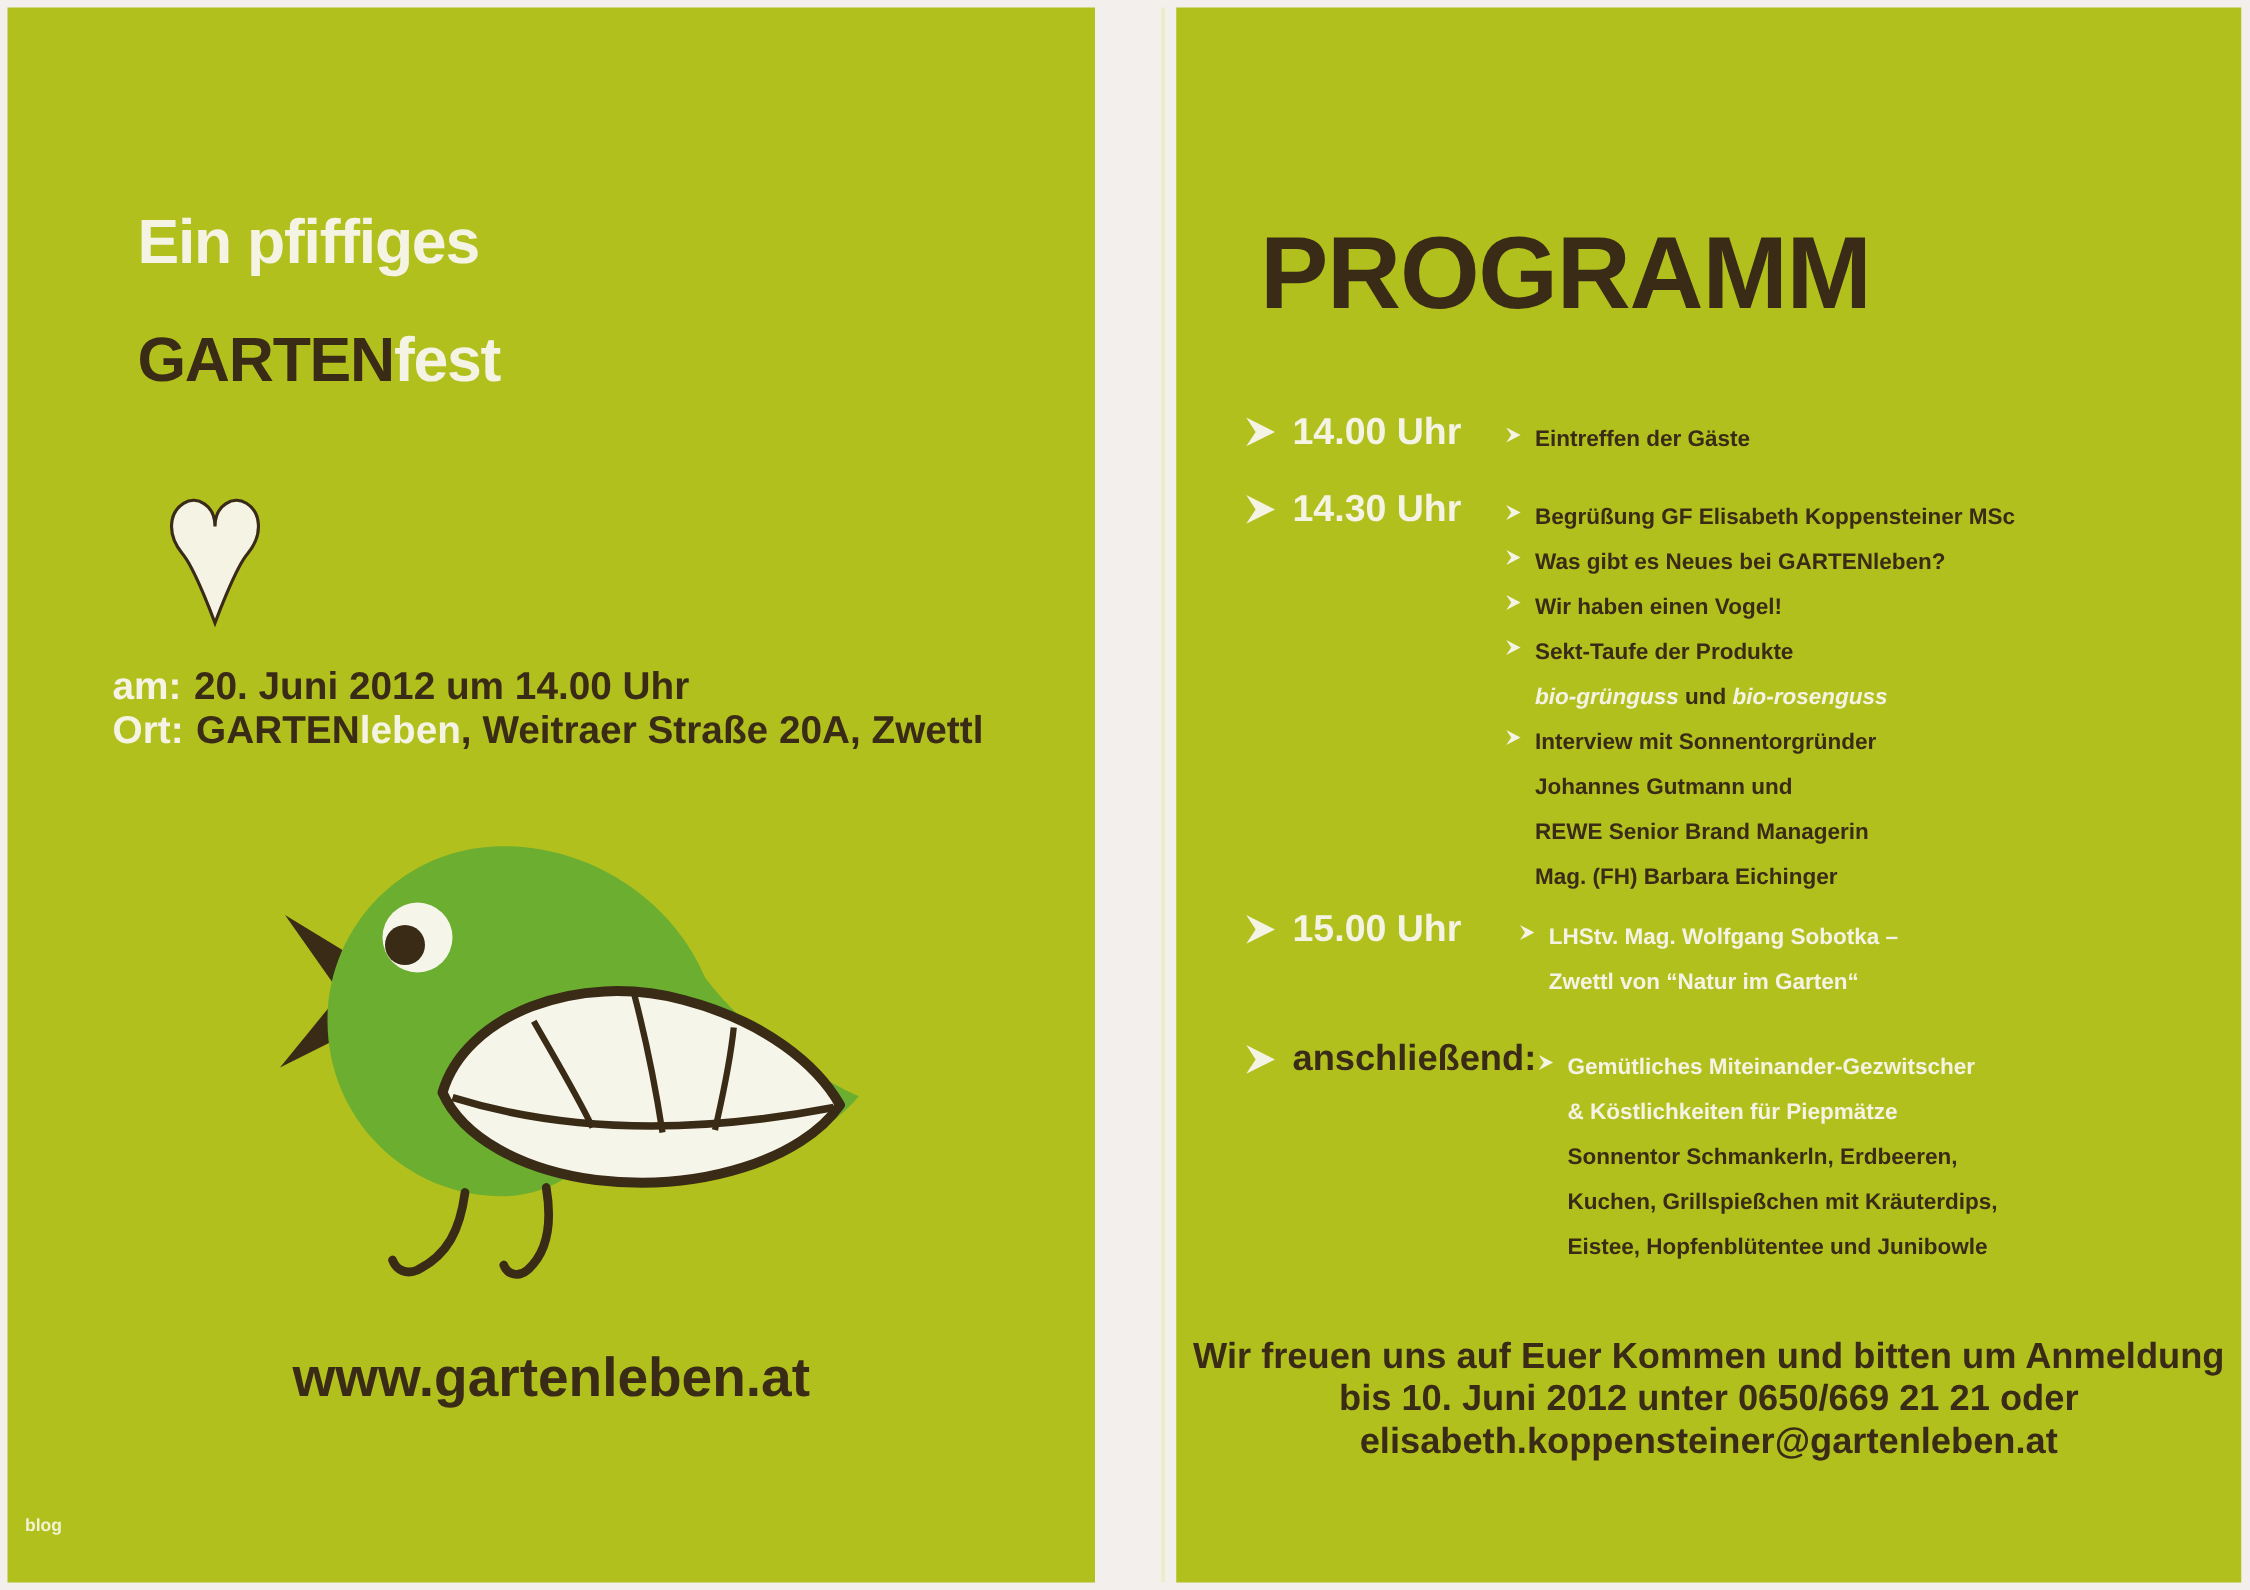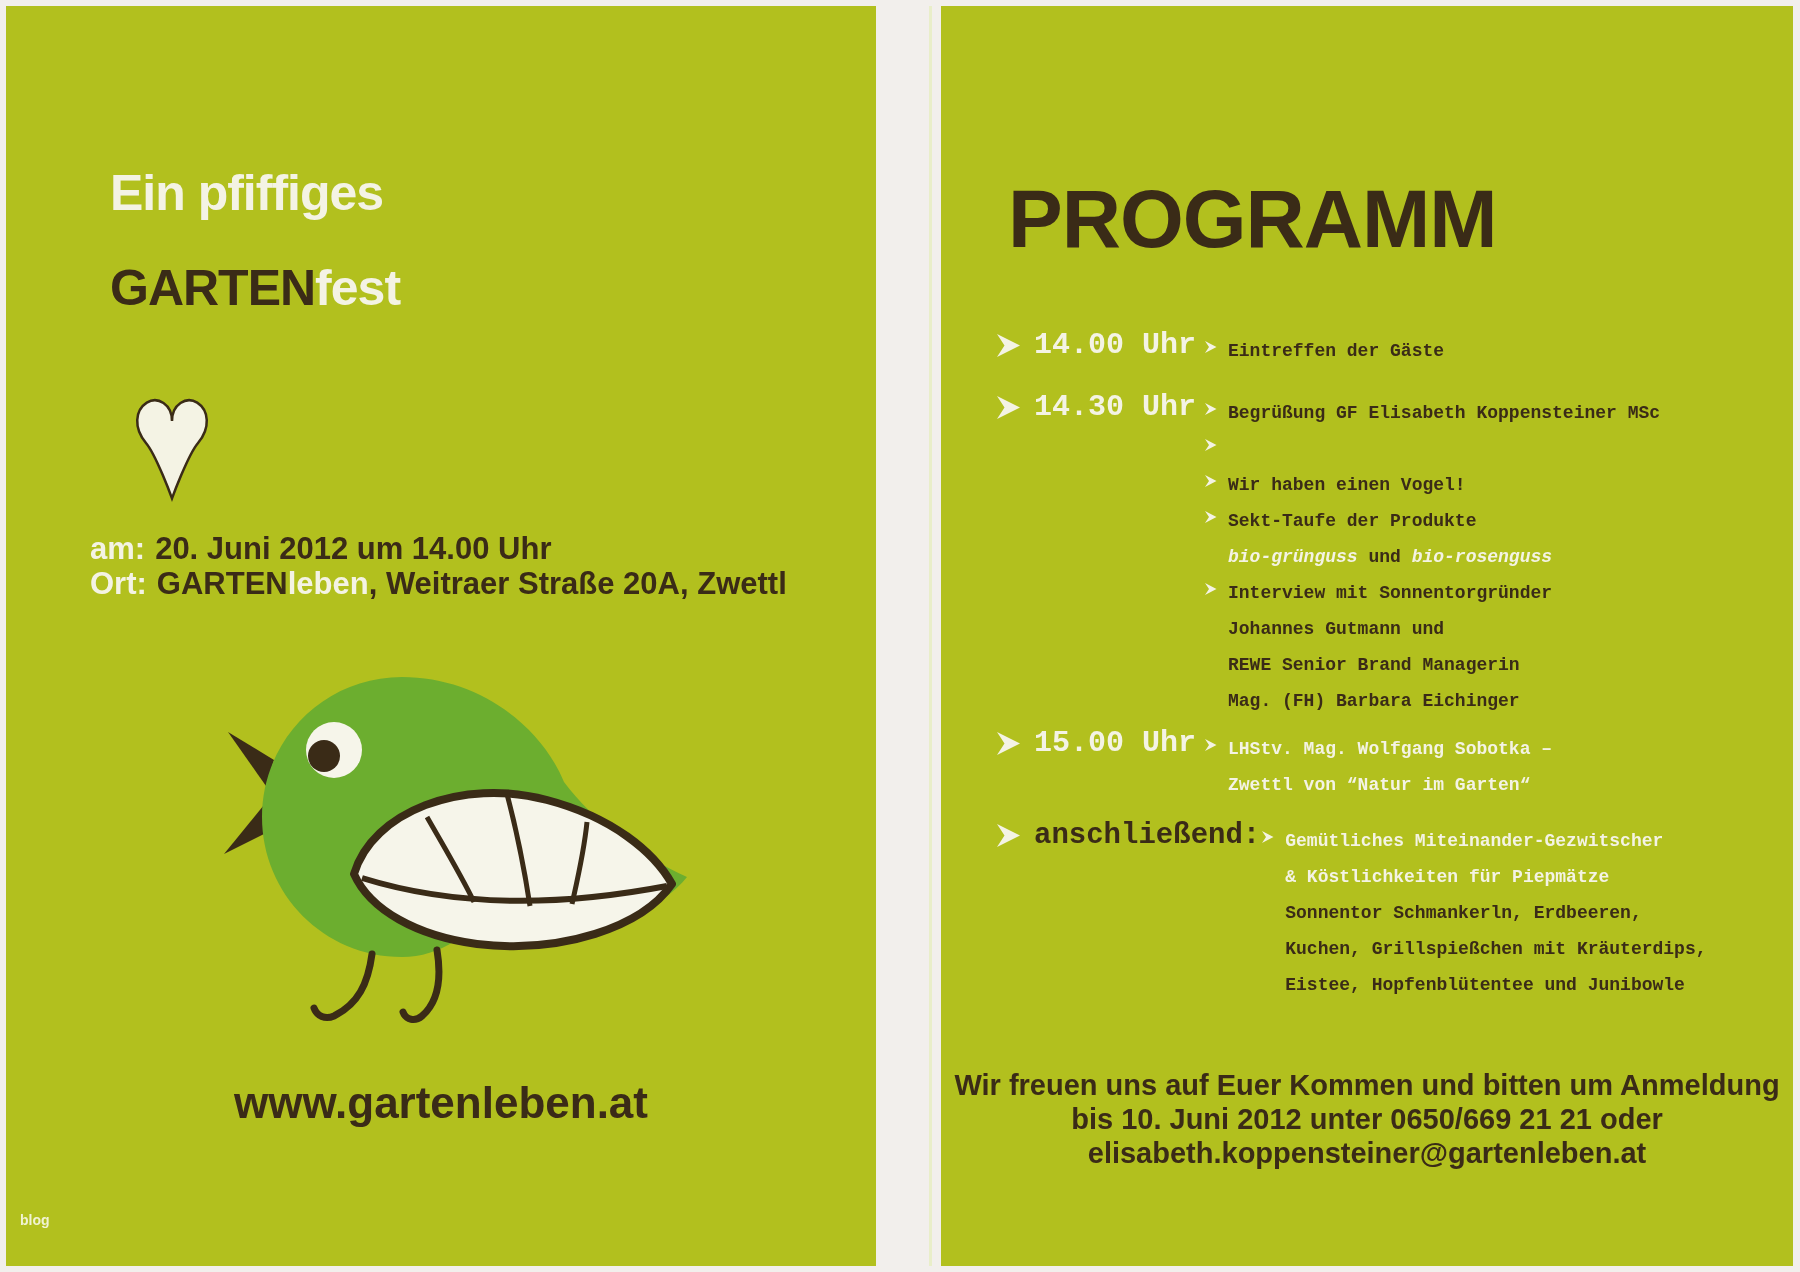--- a/index.html
+++ b/index.html
@@ -33,24 +33,24 @@
   .meta .lbl{color:var(--offwhite);margin-right:10px;}
 
   .bird-wrap{position:absolute;left:222px;top:662px;width:480px;height:372px;}
 
   .website{position:absolute;left:6px;width:870px;top:1078px;text-align:center;font-size:44px;color:var(--brown);}
   .blog-note{position:absolute;left:20px;top:1212px;font-size:14px;font-weight:700;color:rgba(252,252,242,.85);}
 
   
   .program-title{position:absolute;left:1008px;top:172px;font-size:82px;letter-spacing:-1px;color:var(--brown);white-space:nowrap;}
   .schedule{position:absolute;left:995px;top:330px;width:792px;}
-  .srow{display:flex;align-items:flex-start;font-family:Liberation Mono, monospace;}
+  .srow{display:flex;align-items:flex-start;}
   .srow.mb1{margin-bottom:26px;}
   .srow.mb2{margin-bottom:12px;}
-  .srow.mb3{margin-bottom:20px;}
+  .srow.mb3{margin-bottom:32px;gap:11px;}
   .time-cell{flex:0 0 208px;display:flex;align-items:flex-start;}
   .time-cell svg{flex:0 0 27px;margin-top:2px;}
   .time-label{font-size:30px;line-height:31px;margin-left:12px;white-space:nowrap;}
   .tl-w{color:var(--offwhite);}
   .tl-b{color:var(--brown);font-size:29px;}
   .items-cell{flex:1;min-width:0;}
   .item-line{display:flex;align-items:flex-end;font-size:18px;line-height:30px;}
   .item-line .sa{flex:0 0 16px;margin-top:6px;margin-right:9px;}
   .item-line .sa.hidden{visibility:hidden;}
   .item-line .txt{white-space:nowrap;}
@@ -139,20 +139,21 @@
           <div class="item-line">
             <span class="sa"><svg viewBox="0 0 16 18" width="16" height="18">
                 <path d="M2 3 L13.5 9 L2 15 L6 9 Z" fill="#f4f3e4"></path>
               </svg></span>
             <span class="txt"><span class="c-brown">Begrüßung GF Elisabeth Koppensteiner MSc</span></span>
           </div>
           <div class="item-line">
             <span class="sa"><svg viewBox="0 0 16 18" width="16" height="18">
                 <path d="M2 3 L13.5 9 L2 15 L6 9 Z" fill="#f4f3e4"></path>
               </svg></span>
+            <span class="txt"><span class="c-brown">Was gibt es Neues bei GARTENleben?</span></span>
           </div>
           <div class="item-line">
             <span class="sa"><svg viewBox="0 0 16 18" width="16" height="18">
                 <path d="M2 3 L13.5 9 L2 15 L6 9 Z" fill="#f4f3e4"></path>
               </svg></span>
             <span class="txt"><span class="c-brown">Wir haben einen Vogel!</span></span>
           </div>
           <div class="item-line">
             <span class="sa"><svg viewBox="0 0 16 18" width="16" height="18">
                 <path d="M2 3 L13.5 9 L2 15 L6 9 Z" fill="#f4f3e4"></path>

